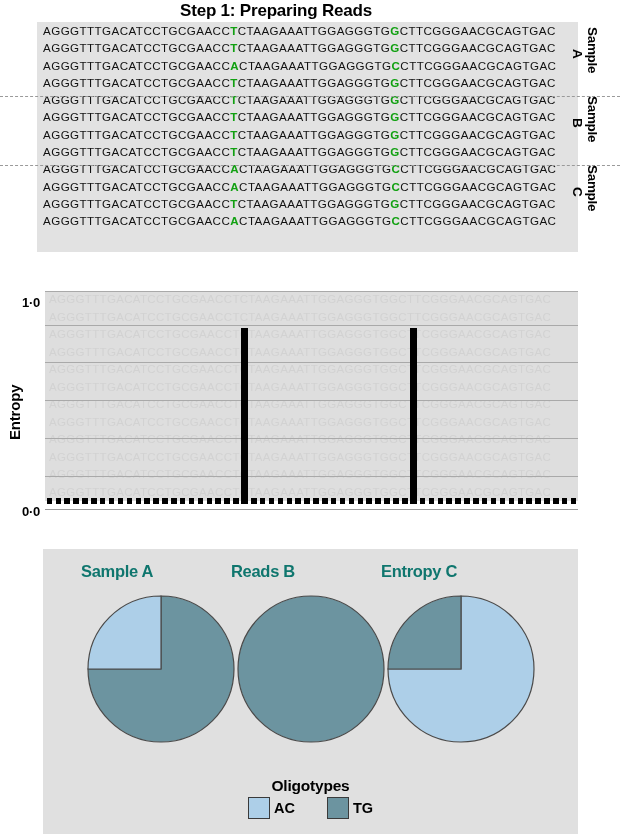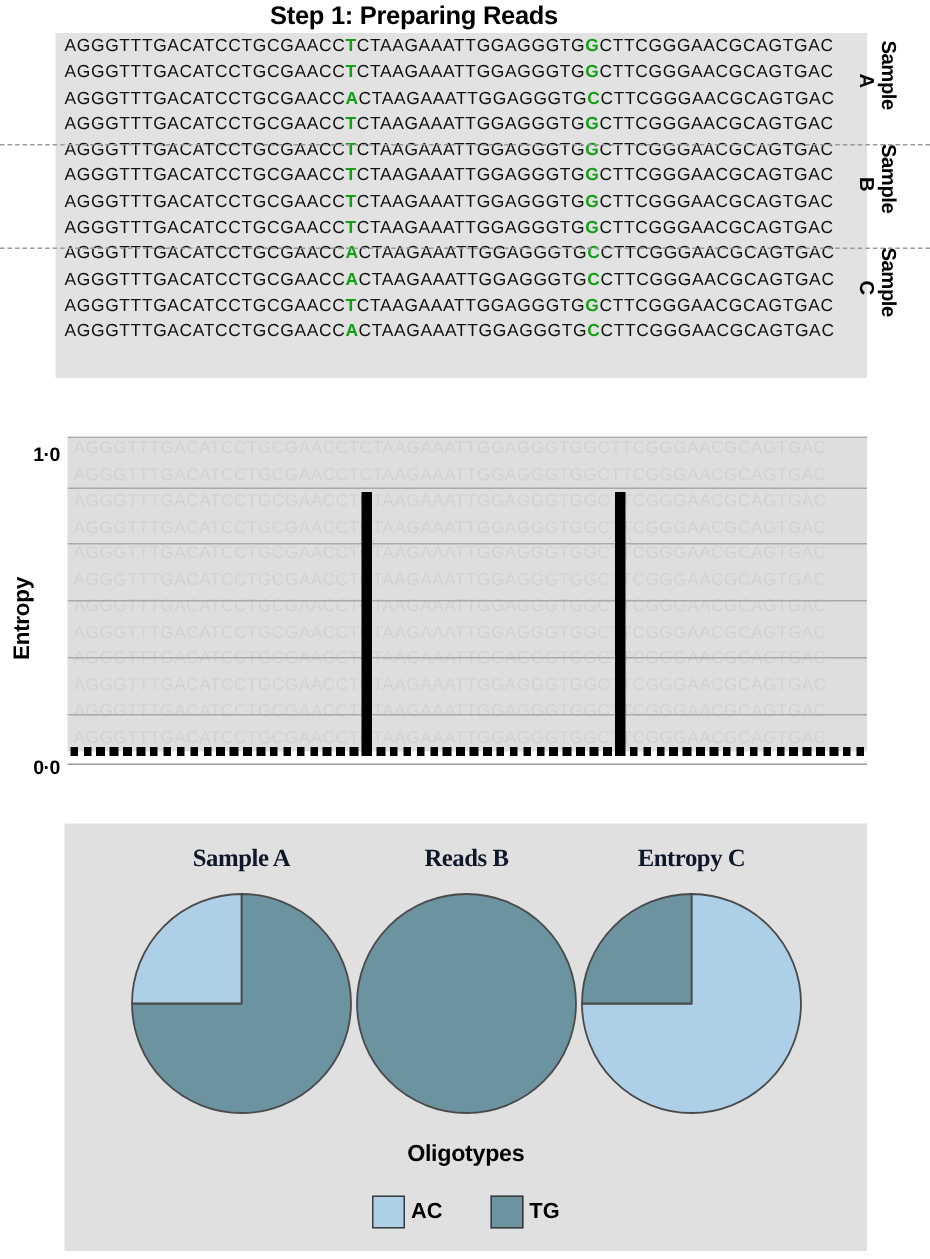--- a/index.html
+++ b/index.html
@@ -116,27 +116,27 @@
   
   #step3 { position: absolute; left: 0; top: 520px; width: 620px; height: 319px; }
   #step3 .panel-title { position: absolute; left: 0; top: 5px; width: 620px; }
   #step3-box {
     position: absolute; left: 43px; top: 29px;
     width: 535px; height: 285px;
     background: #e0e0e0;
   }
   .pie-title {
     position: absolute;
-    font-family: Liberation Serif, serif;
-    font-weight: bold; font-size: 16.5px; color: #0f172a;
-    text-align: center; width: 160px;
+    font-family: Liberation Sans, sans-serif;
+    font-weight: bold; font-size: 16.5px; color: #0f766e;
+    width: 160px;
     letter-spacing: -0.3px;
   }
   #legend-title {
-    position: absolute; left: 0; top: 212px; width: 535px;
+    position: absolute; left: 0; top: 228px; width: 535px;
     text-align: center;
     font-family: "Liberation Sans", sans-serif;
     font-weight: bold; font-size: 15.5px; color: #000;
     letter-spacing: -0.2px;
   }
   #legend-items {
     position: absolute; left: 0; top: 248px; width: 535px;
     display: flex; justify-content: center; align-items: center; gap: 32px;
   }
   .legend-item { display: flex; align-items: center; gap: 4px; }

